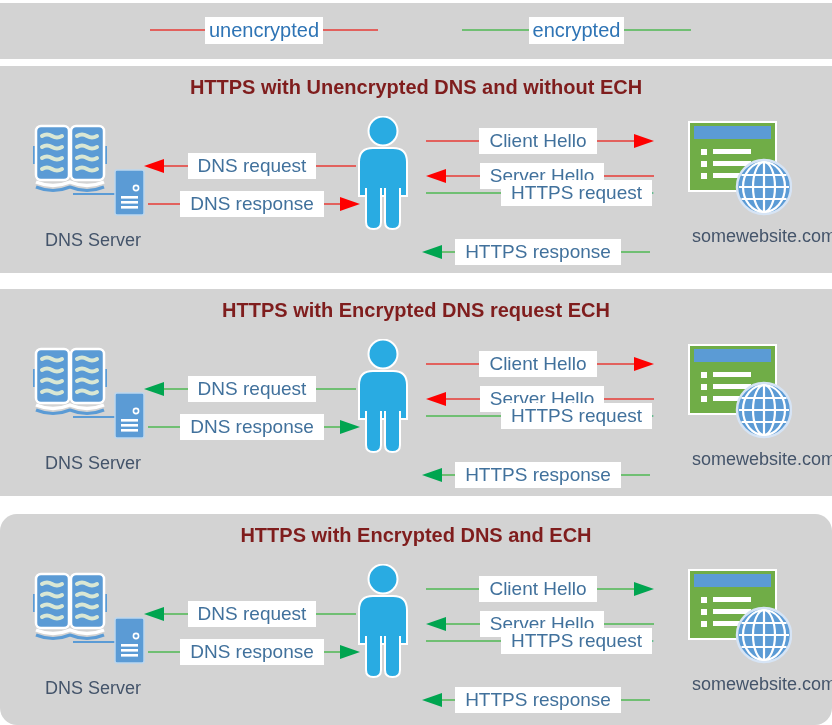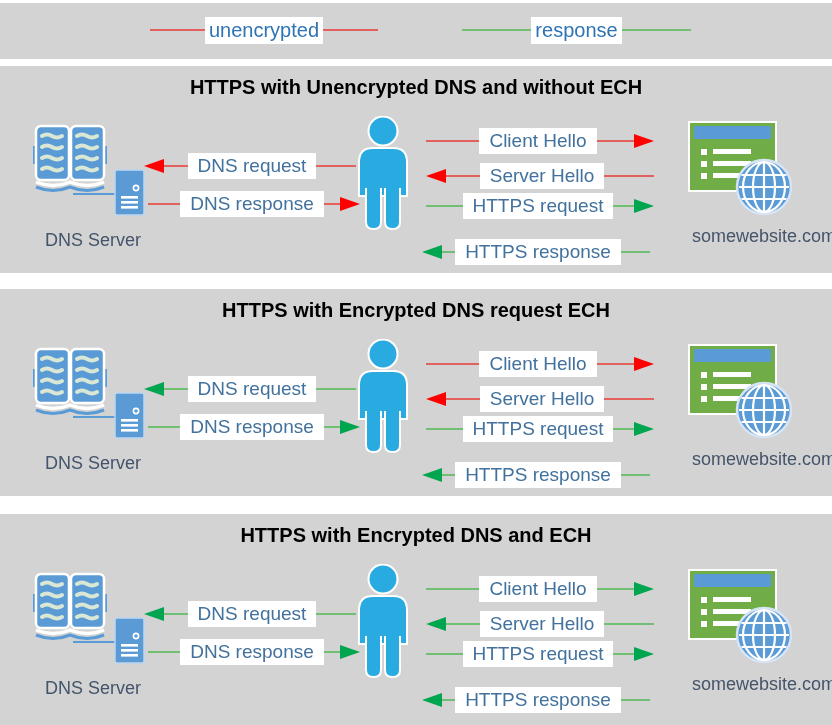--- a/index.html
+++ b/index.html
@@ -7,25 +7,25 @@
     position:relative; width:832px; height:725px;
     font-family:"Liberation Sans", sans-serif;
     background:#ffffff; overflow:hidden;
   }
   .graybar { position:absolute; left:0; width:832px; background:#d3d3d3; }
   #legend-bar { top:3px; height:56px;padding-left:10px; }
 
   .panel { position:absolute; left:0; width:832px; background:#d3d3d3; }
   #panel-0 { top:66px;  height:207px; }
   #panel-1 { top:289px; height:207px; }
-  #panel-2 { top:514px; height:211px; }
+  #panel-2 { top:514px; height:211px;border-radius:17px; }
 
   .panel-title {
     position:absolute; top:10px; left:0; width:100%; margin:0;
-    text-align:center; font-size:20px; font-weight:bold; color:#000000;
+    text-align:center; font-size:20px; font-weight:bold; color:#7f1d1d;
     letter-spacing:0px;
   }
 
   
   .arrow { position:absolute; height:26px; display:flex; align-items:center; justify-content:center; }
   .arrow .line { position:absolute; left:2px; right:2px; top:12px; height:2px; }
   .arrow .label {
     position:relative; z-index:1; background:#ffffff; color:#41719c;
     font-size:19px; line-height:26px; padding:0 10px; white-space:nowrap;
   }
@@ -39,21 +39,21 @@
   .arrow[data-color="green"] .line { background:#70bf73; }
   .arrow[data-color="red"][data-dir="right"] .head   { border-left-color:#fe0000; }
   .arrow[data-color="red"][data-dir="left"]  .head   { border-right-color:#fe0000; }
   .arrow[data-color="green"][data-dir="right"] .head { border-left-color:#00a550; }
   .arrow[data-color="green"][data-dir="left"]  .head { border-right-color:#00a550; }
 
   .a-dns0 { left:146px; top:87px;  width:212px; }
   .a-dns1 { left:146px; top:125px; width:212px;text-align:center; }
   .a-h0 { left:424px; top:62px;  width:228px; }
   .a-h1 { left:428px; top:97px;  width:228px; }
-  .a-h2 { left:424px; top:127px; width:228px; }
+  .a-h2 { left:424px; top:114px; width:228px;justify-content:flex-end; }
   .a-h3 { left:424px; top:164px; width:228px;margin-top:9px; }
 
   
   .legend-item { position:absolute; height:26px; display:flex; align-items:center; justify-content:center; }
   .legend-item .line { position:absolute; left:0; right:0; top:12px; height:2px; }
   .legend-item .label {
     position:relative; z-index:1; background:#ffffff; color:#2e74b5;
     font-size:20px; line-height:27px; padding:0 4px; white-space:nowrap;
   }
   .legend-item[data-color="red"] .line   { background:#e2615d; }
@@ -76,21 +76,21 @@
 
 <div id="stage">
 
   <header id="legend-bar" class="graybar">
     <div class="legend-item li-0" data-color="red">
       <span class="line"></span>
       <span class="label">unencrypted</span>
     </div>
     <div class="legend-item li-1" data-color="green">
       <span class="line"></span>
-      <span class="label">response</span>
+      <span class="label">encrypted</span>
     </div>
   </header>
 
   <section id="panel-0" class="panel">
     <h2 class="panel-title">HTTPS with Unencrypted DNS and without ECH</h2>
     <div class="icon-wrap dns-icon">
   <svg width="112" height="95" viewBox="0 0 112 95" xmlns="http://www.w3.org/2000/svg">
 
     <line x1="40" y1="72" x2="82" y2="72" stroke="#5b9bd5" stroke-width="2"></line>
 

